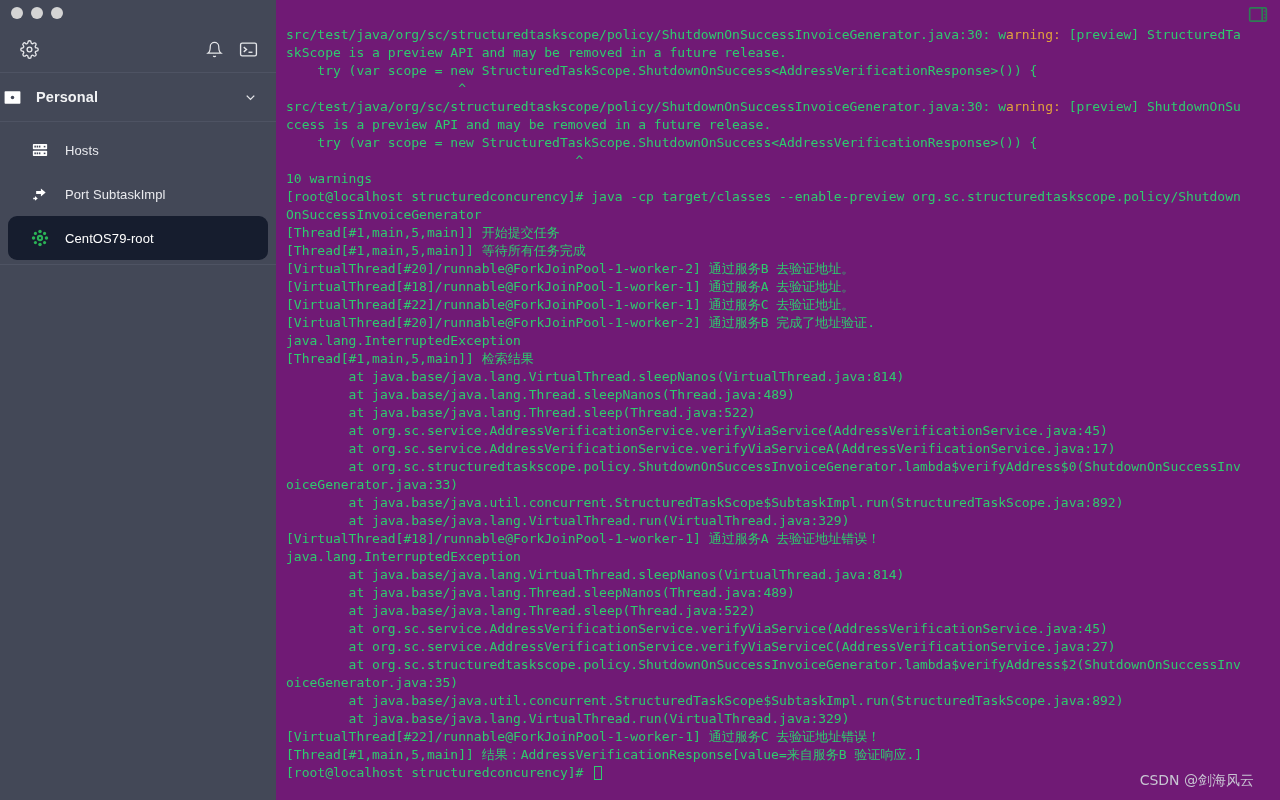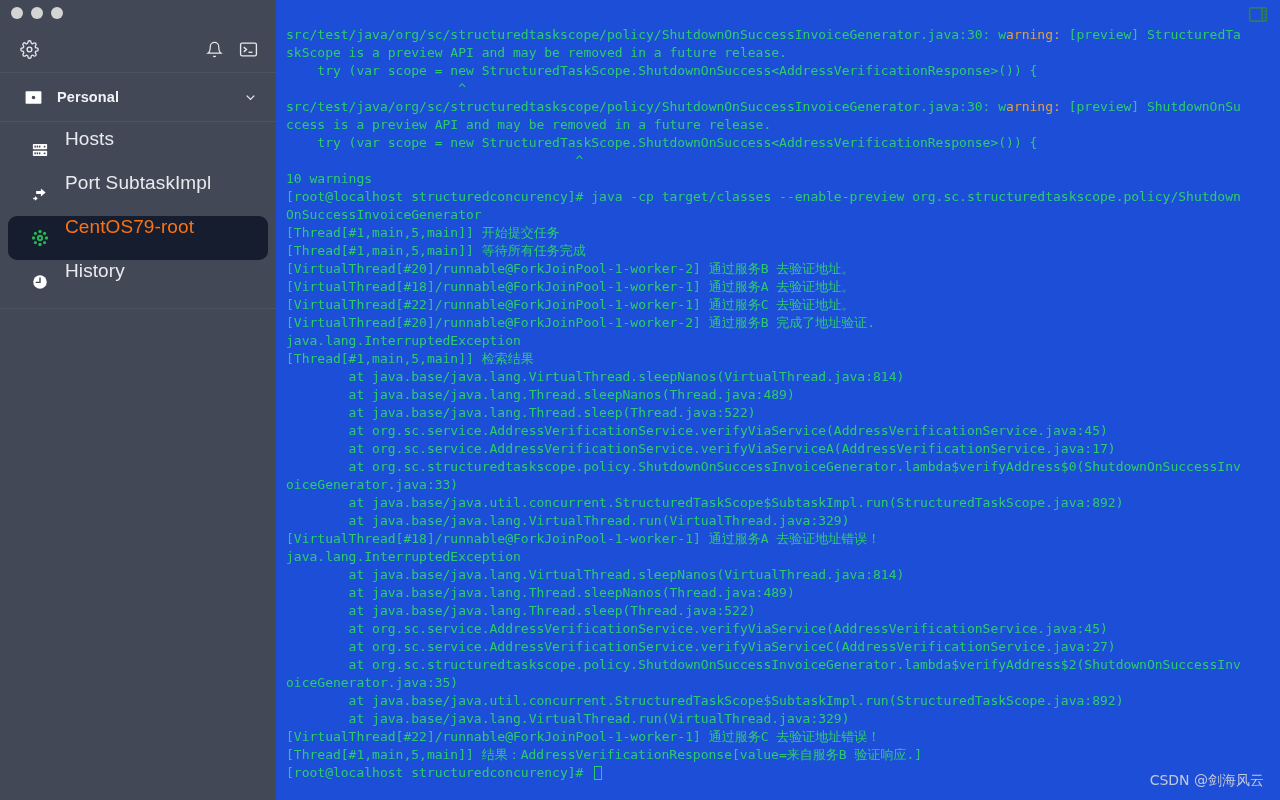--- a/index.html
+++ b/index.html
@@ -27,44 +27,44 @@
     padding: 0 18px 0 20px;
   }
   .toolbar .spacer { flex: 1; }
   .ticon { color: #e6e7ea; display: flex; align-items: center; justify-content: center; }
   .ticon.bell { margin-right: 16px; }
 
   .divider { height: 1px; background: #4e5363; width: 100%; }
 
   .vault-row {
     height: 48px; display: flex; align-items: center;
-    padding: 0 18px 0 24px; gap: 14px;
+    padding: 0 18px 0 3px; gap: 14px;
   }
   .vault-row .label {
     color: #f1f2f4; font-size: 14.5px; font-weight: bold; flex: 1;
     letter-spacing: .1px;
   }
 
   .navlist { padding-top: 6px; }
   .navitem {
-    height: 44px; display: flex; 
+    height: 44px; display: flex; align-items: center;
     gap: 15px; padding: 0 14px 0 22px;
     margin: 0 8px; border-radius: 9px;
-    color: #e9eaee; font-size: 19px;
+    color: #e9eaee; font-size: 13px;
   }
   .navitem .ico { width: 20px; display: flex; align-items: center; justify-content: center; color: #ffffff; }
   .navitem.selected { background: #161d2e; }
-  .navitem.selected .lbl { color: #f97316; }
+  .navitem.selected .lbl { color: #ffffff; }
   .navitem .lbl { letter-spacing: .1px; }
   .sidebar-bottom-div { height: 1px; background: #4e5363; margin-top: 4px; }
 
   
   .terminal {
     flex: 1; height: 800px;
-    background: #1d4ed8;
+    background: #701a75;
     position: relative;
     overflow: hidden;
   }
   .term-topbar {
     position: absolute; top: 0; right: 0; left: 0; height: 28px;
     display: flex; align-items: center; justify-content: flex-end;
     padding-right: 12px;
   }
   .pane-icon { color: #2e7d54; display: flex; }
 
@@ -78,21 +78,21 @@
     letter-spacing: 0px;
   }
   .term-body .ln { height: 18px; }
   .term-body .warn { color: #e0a23c; }
   .cursor {
     display: inline-block; width: 8px; height: 14px;
     border: 1.5px solid #2ecb6e; vertical-align: -3px;
     margin-left: 3px;
   }
   .watermark {
-    position: absolute; right: 16px; bottom: 10px;
+    position: absolute; right: 26px; bottom: 10px;
     color: #cfd3da; font-size: 14px;
     font-family: "DejaVu Sans", sans-serif;
     opacity: .92;
   }
 </style>
 </head>
 <body>
 
 <div id="app">
 
@@ -189,29 +189,20 @@
             <circle cx="5.9" cy="5.9" r="2.1"></circle>
             <circle cx="18.1" cy="5.9" r="2.1"></circle>
             <circle cx="5.9" cy="18.1" r="2.1"></circle>
             <circle cx="18.1" cy="18.1" r="2.1"></circle>
             <circle cx="12" cy="12" r="1.5" fill="#161d2e"></circle>
           </svg>
         </span>
         <span class="lbl">CentOS79-root</span>
       </div>
 
-      <div class="navitem">
-        <span class="ico">
-          <svg width="18" height="18" viewBox="0 0 24 24" fill="#ffffff">
-            <circle cx="12" cy="12" r="9"></circle>
-            <path d="M12 6.5v6h-5" stroke="#434857" stroke-width="1.9" fill="none" stroke-linecap="round"></path>
-          </svg>
-        </span>
-        <span class="lbl">History</span>
-      </div>
 
       <div class="sidebar-bottom-div"></div>
     </div>
   </div>
 
   <div class="terminal">
 
     <div class="term-topbar">
       <span class="pane-icon">
         <svg width="20" height="17" viewBox="0 0 24 20" fill="none" stroke="#2e7d54" stroke-width="2">

